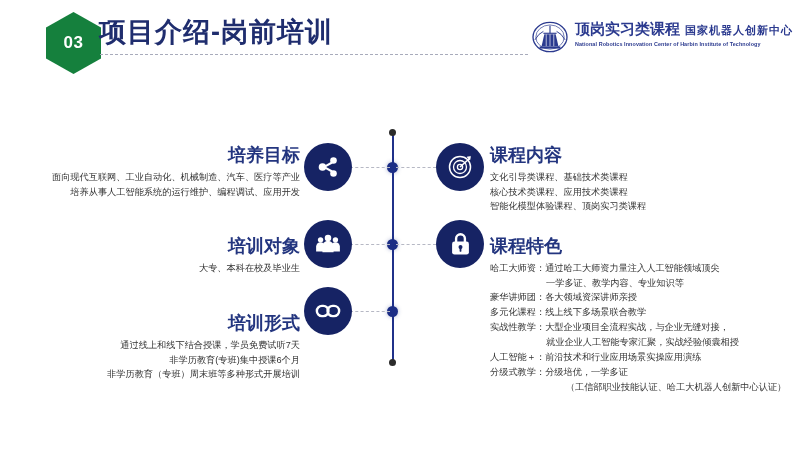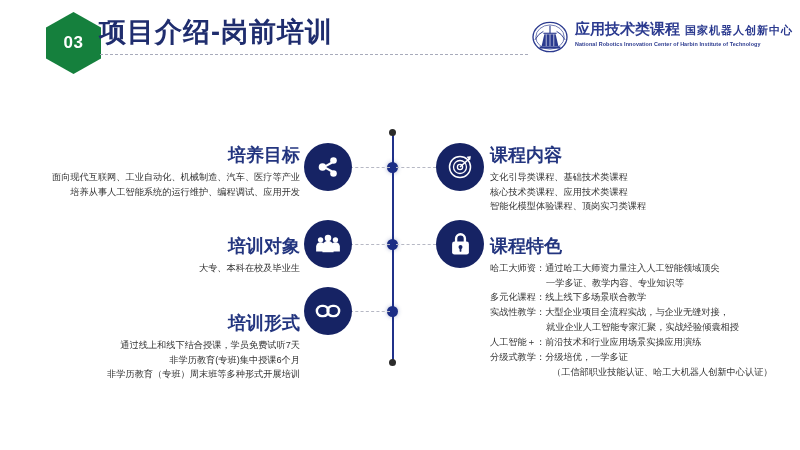--- a/index.html
+++ b/index.html
@@ -163,21 +163,21 @@
     width: 290px;
   }
   .left-block .block-title { margin-bottom: 3px; }
   .right-block {
     position: absolute;
     text-align: left;
     width: 310px;
   }
   .right-block .block-title { margin-bottom: 3px; }
   .indent { padding-left: 56px; }
-  .indent-2 { padding-left: 62px; }
+  .indent-2 { padding-left: 62px; text-align: center; }
 </style>
 </head>
 <body>
 
 <div id="header">
   <div id="hex-badge">
     <span id="hex-number">03</span>
   </div>
   <div id="header-title">项目介绍-岗前培训</div>
   <div id="header-rule"></div>
@@ -190,21 +190,21 @@
     <path d="M20 5 L20 13" stroke="#2b3a8f" stroke-width="1.2"></path>
     <path d="M13 13 L27 13" stroke="#2b3a8f" stroke-width="1.2"></path>
     <path d="M11 27 L29 27 L26 14 L14 14 Z" fill="#2b3a8f"></path>
     <path d="M16 14 L16 27 M20 14 L20 27 M24 14 L24 27" stroke="#ffffff" stroke-width="0.7"></path>
     <rect x="9" y="27" width="22" height="2.2" fill="#2b3a8f"></rect>
     <path d="M4 20 Q8 13 13 11" fill="none" stroke="#2b3a8f" stroke-width="1"></path>
     <path d="M36 20 Q32 13 27 11" fill="none" stroke="#2b3a8f" stroke-width="1"></path>
   </svg>
   <div id="logo-text-wrap">
     <div id="logo-cn-row">
-      <span id="logo-cn-main">应用技术类课程</span>
+      <span id="logo-cn-main">顶岗实习类课程</span>
       <span id="logo-cn-sub">国家机器人创新中心</span>
     </div>
     <div id="logo-en">National Robotics Innovation Center of Harbin Institute of Technology</div>
   </div>
 </div>
 
 <div id="timeline-line"></div>
 <div class="timeline-cap" id="timeline-cap-top"></div>
 <div class="timeline-cap" id="timeline-cap-bottom"></div>
 <div class="timeline-node" style="top:162px;"></div>
@@ -288,19 +288,20 @@
   <div class="block-title">课程内容</div>
   <div class="block-line">文化引导类课程、基础技术类课程</div>
   <div class="block-line">核心技术类课程、应用技术类课程</div>
   <div class="block-line">智能化模型体验课程、顶岗实习类课程</div>
 </div>
 
 <div class="right-block" style="left:490px; top:208px;">
   <div class="block-title">课程特色</div>
   <div class="block-line">哈工大师资：通过哈工大师资力量注入人工智能领域顶尖</div>
   <div class="block-line indent">一学多证、教学内容、专业知识等</div>
+  <div class="block-line">豪华讲师团：各大领域资深讲师亲授</div>
   <div class="block-line">多元化课程：线上线下多场景联合教学</div>
   <div class="block-line">实战性教学：大型企业项目全流程实战，与企业无缝对接，</div>
   <div class="block-line indent">就业企业人工智能专家汇聚，实战经验倾囊相授</div>
   <div class="block-line">人工智能＋：前沿技术和行业应用场景实操应用演练</div>
   <div class="block-line">分级式教学：分级培优，一学多证</div>
   <div class="block-line indent-2">（工信部职业技能认证、哈工大机器人创新中心认证）</div>
 </div>
 
 </body></html>

